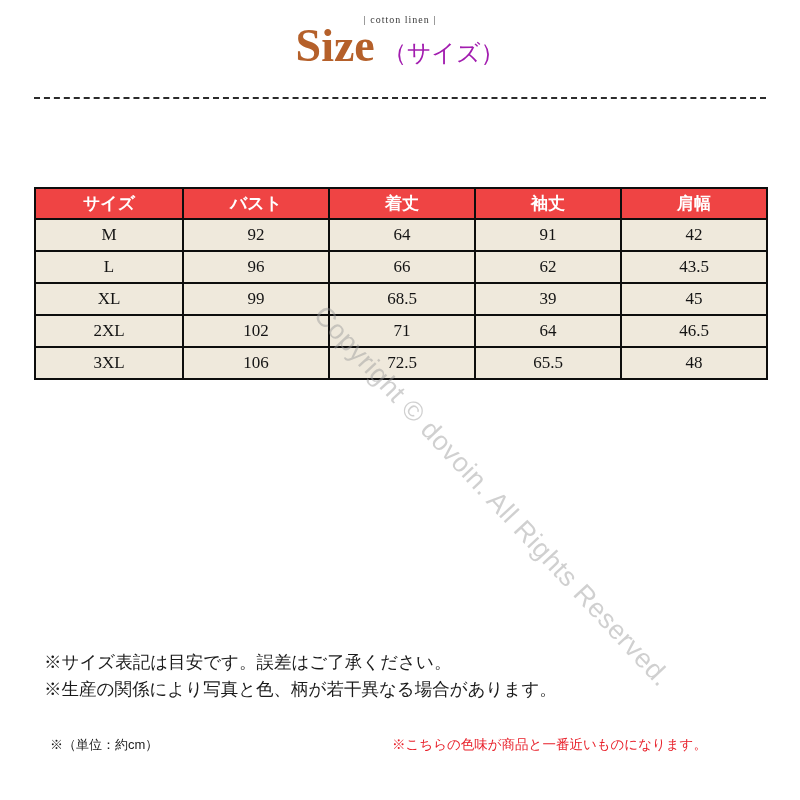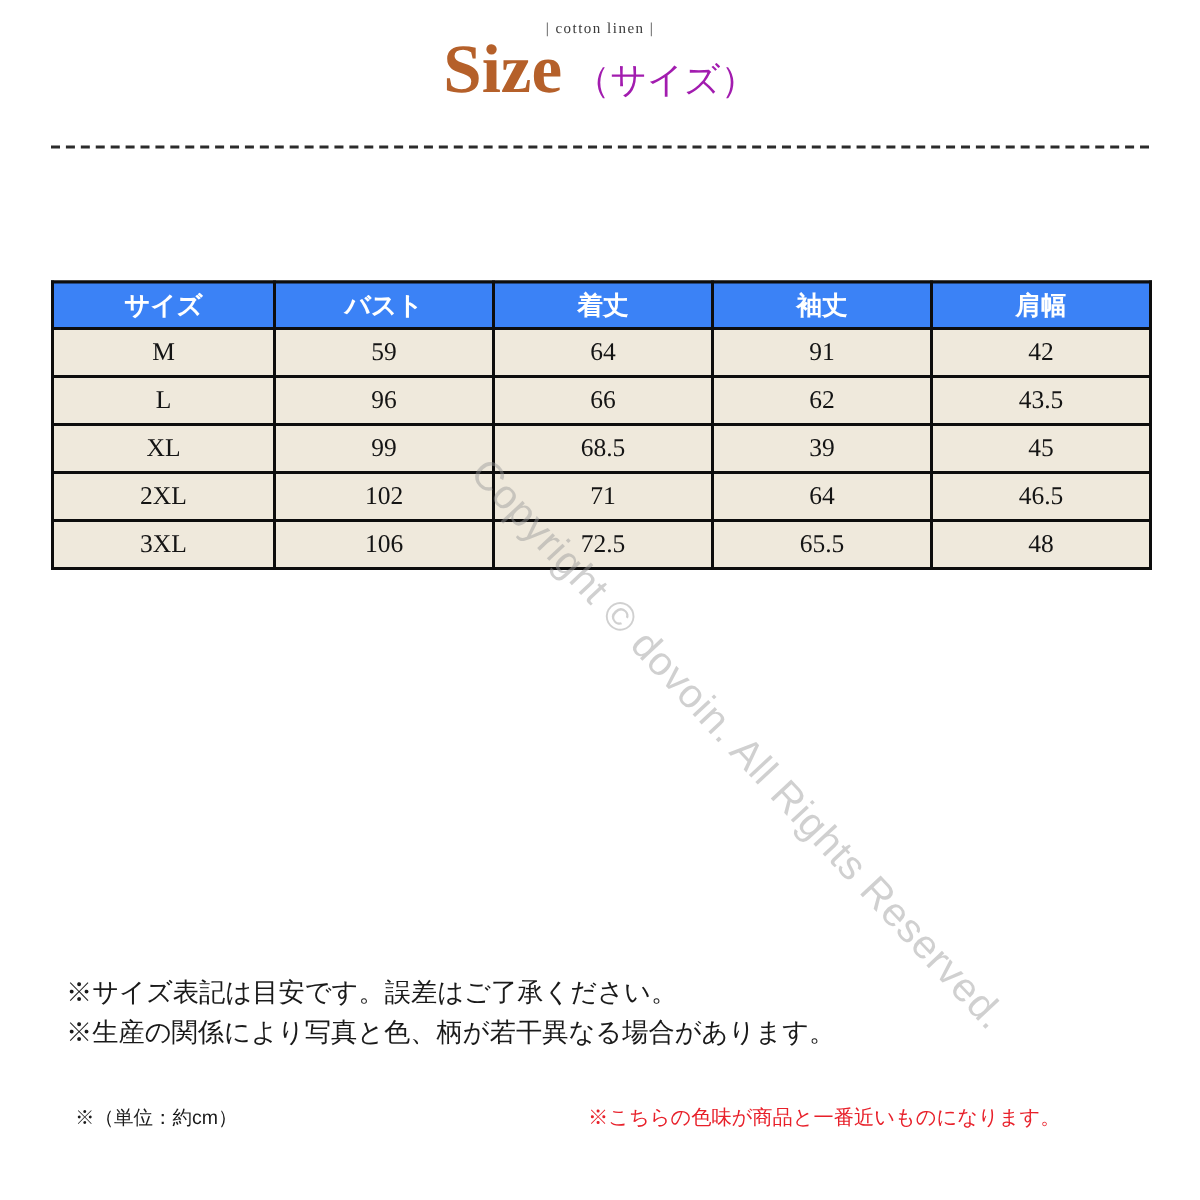--- a/index.html
+++ b/index.html
@@ -84,21 +84,21 @@
   table.size-table th,
   table.size-table td {
     border: 2px solid #0d0d0d;
     text-align: center;
     font-family: "Liberation Serif", serif;
     font-size: 17px;
     height: 30px;
     padding: 0;
   }
   table.size-table thead th {
-    background: #3b82f6;
+    background: #ef4444;
     color: #ffffff;
     font-weight: bold;
     font-family: "Liberation Sans", sans-serif;
     font-size: 17px;
     height: 29px;
   }
   table.size-table tbody td {
     background: #efe9dc;
     color: #141414;
   }
@@ -193,21 +193,21 @@
           <th>サイズ</th>
           <th>バスト</th>
           <th>着丈</th>
           <th>袖丈</th>
           <th>肩幅</th>
         </tr>
       </thead>
       <tbody>
         <tr>
           <td>M</td>
-          <td>59</td>
+          <td>92</td>
           <td>64</td>
           <td>91</td>
           <td>42</td>
         </tr>
         <tr>
           <td>L</td>
           <td>96</td>
           <td>66</td>
           <td>62</td>
           <td>43.5</td>

